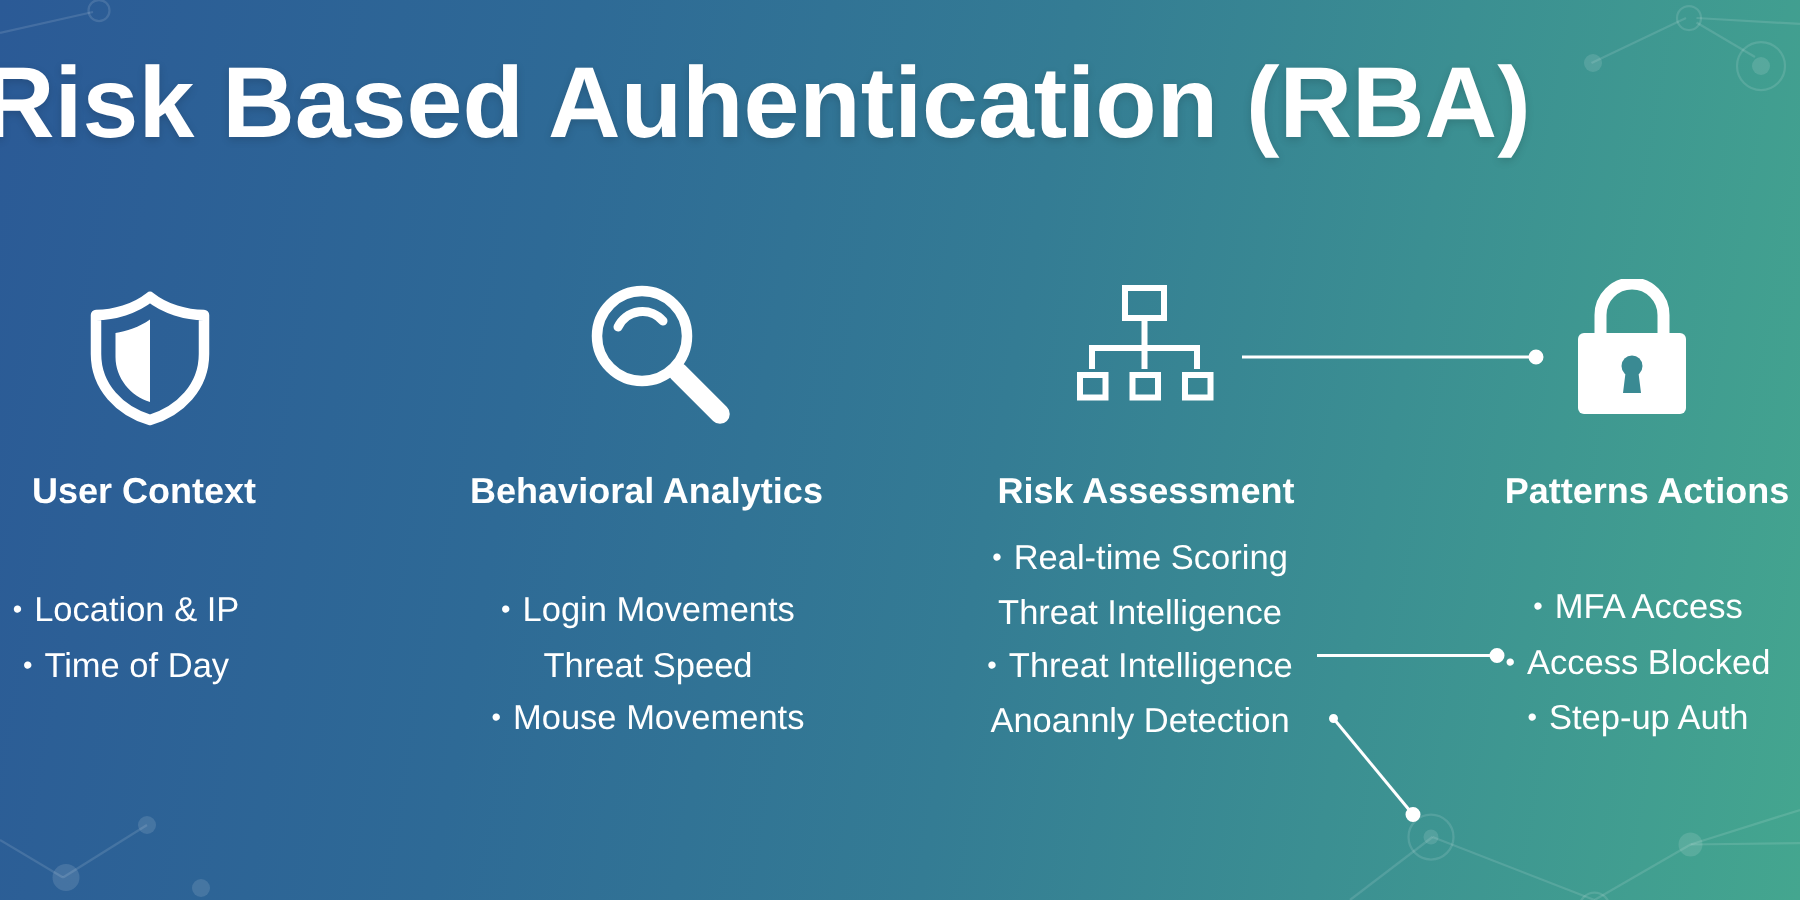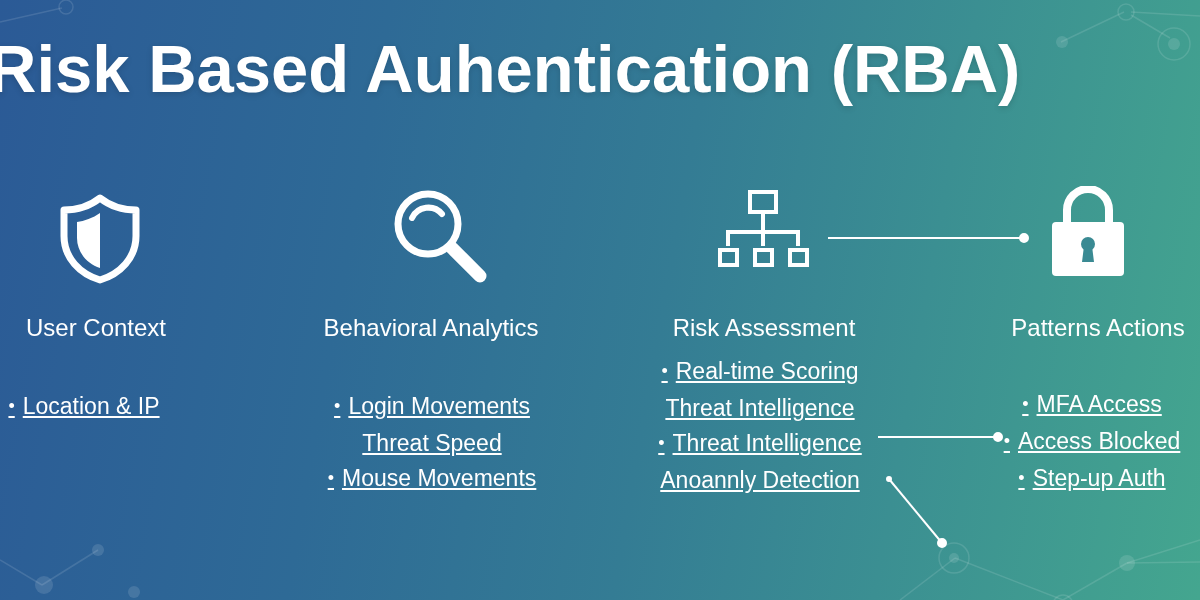--- a/index.html
+++ b/index.html
@@ -9,24 +9,24 @@
     background: linear-gradient(100deg, #2b5a96 0%, #2e6a96 30%, #347c94 55%, #3b8f92 75%, #44a68f 100%);
   }
   .bgnet { position: absolute; left: 0; top: 0; width: 1200px; height: 600px; pointer-events: none; }
   .title {
     position: absolute; left: -12px; top: 30px; margin: 0;
     font-size: 67px; font-weight: bold; letter-spacing: 0px; white-space: nowrap;
     text-shadow: 0 2px 6px rgba(0,0,0,0.15);
   }
   .icon { position: absolute; }
   .heading {
-    position: absolute; font-size: 24px; font-weight: normal; white-space: nowrap; transform: translateX(-50%);
+    position: absolute; font-size: 24px; font-weight: bold; white-space: nowrap; transform: translateX(-50%);
   }
   .list { position: absolute; font-size: 23px; line-height: 35px; white-space: nowrap; transform: translateX(-50%); text-align: center; }
-  .list div { display: block; text-decoration: underline; }
+  .list div { display: block; }
   .bullet::before { content: "\2022"; margin-right: 8px; font-size: 18px; position: relative; top: -2px; }
   .connector { position: absolute; pointer-events: none; }
 </style>
 </head>
 <body>
 
 <svg class="bgnet" viewBox="0 0 1200 600">
   <g stroke="rgba(255,255,255,0.12)" stroke-width="1.5" fill="none">
     <line x1="0" y1="22" x2="62" y2="8"></line>
     <circle cx="66" cy="7" r="7"></circle>
@@ -58,20 +58,21 @@
 
 <h1 class="title">Risk Based Auhentication (RBA)</h1>
 
 <svg class="icon" style="left:58px;top:194px" width="84" height="90" viewBox="0 0 84 90">
   <path d="M42 4 C32 12 18 16 6 16 L6 42 C6 64 22 80 42 86 C62 80 78 64 78 42 L78 16 C66 16 52 12 42 4 Z" fill="none" stroke="#fff" stroke-width="7" stroke-linejoin="round"></path>
   <path d="M42 19 C35 24 26 27 19 28 L19 44 C19 58 29 70 42 74 Z" fill="#fff"></path>
 </svg>
 <div class="heading" style="left:96px;top:314px">User Context</div>
 <div class="list" style="left:84px;top:389px">
   <div class="bullet">Location &amp; IP</div>
+  <div class="bullet">Time of Day</div>
 </div>
 
 <svg class="icon" style="left:390px;top:188px" width="100" height="96" viewBox="0 0 100 96">
   <circle cx="38" cy="36" r="30" fill="none" stroke="#fff" stroke-width="7"></circle>
   <path d="M22 30 A18 18 0 0 1 52 26" fill="none" stroke="#fff" stroke-width="6" stroke-linecap="round"></path>
   <line x1="62" y1="60" x2="90" y2="88" stroke="#fff" stroke-width="13" stroke-linecap="round"></line>
 </svg>
 <div class="heading" style="left:431px;top:314px">Behavioral Analytics</div>
 <div class="list" style="left:432px;top:389px">
   <div class="bullet">Login Movements</div>

